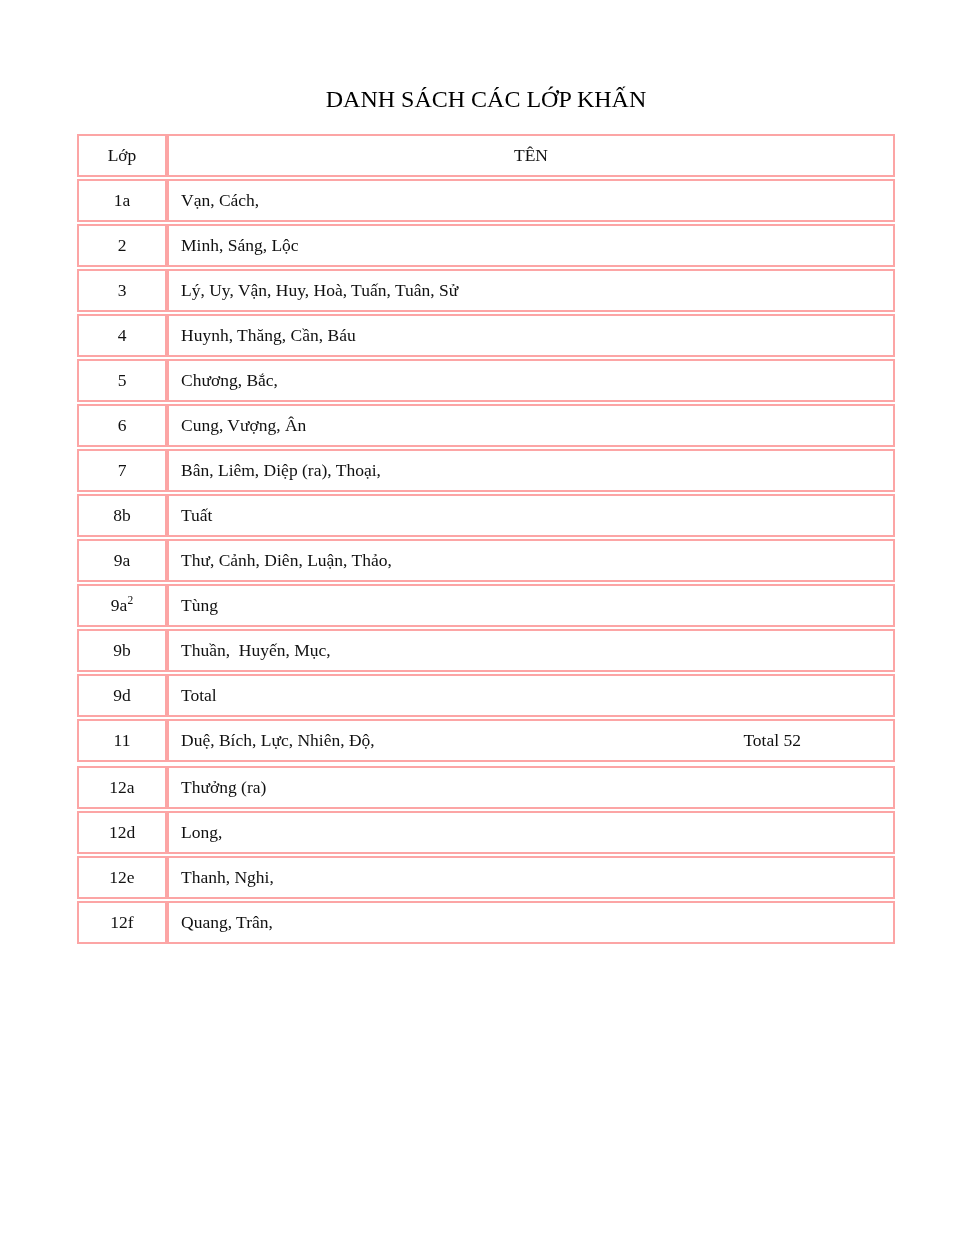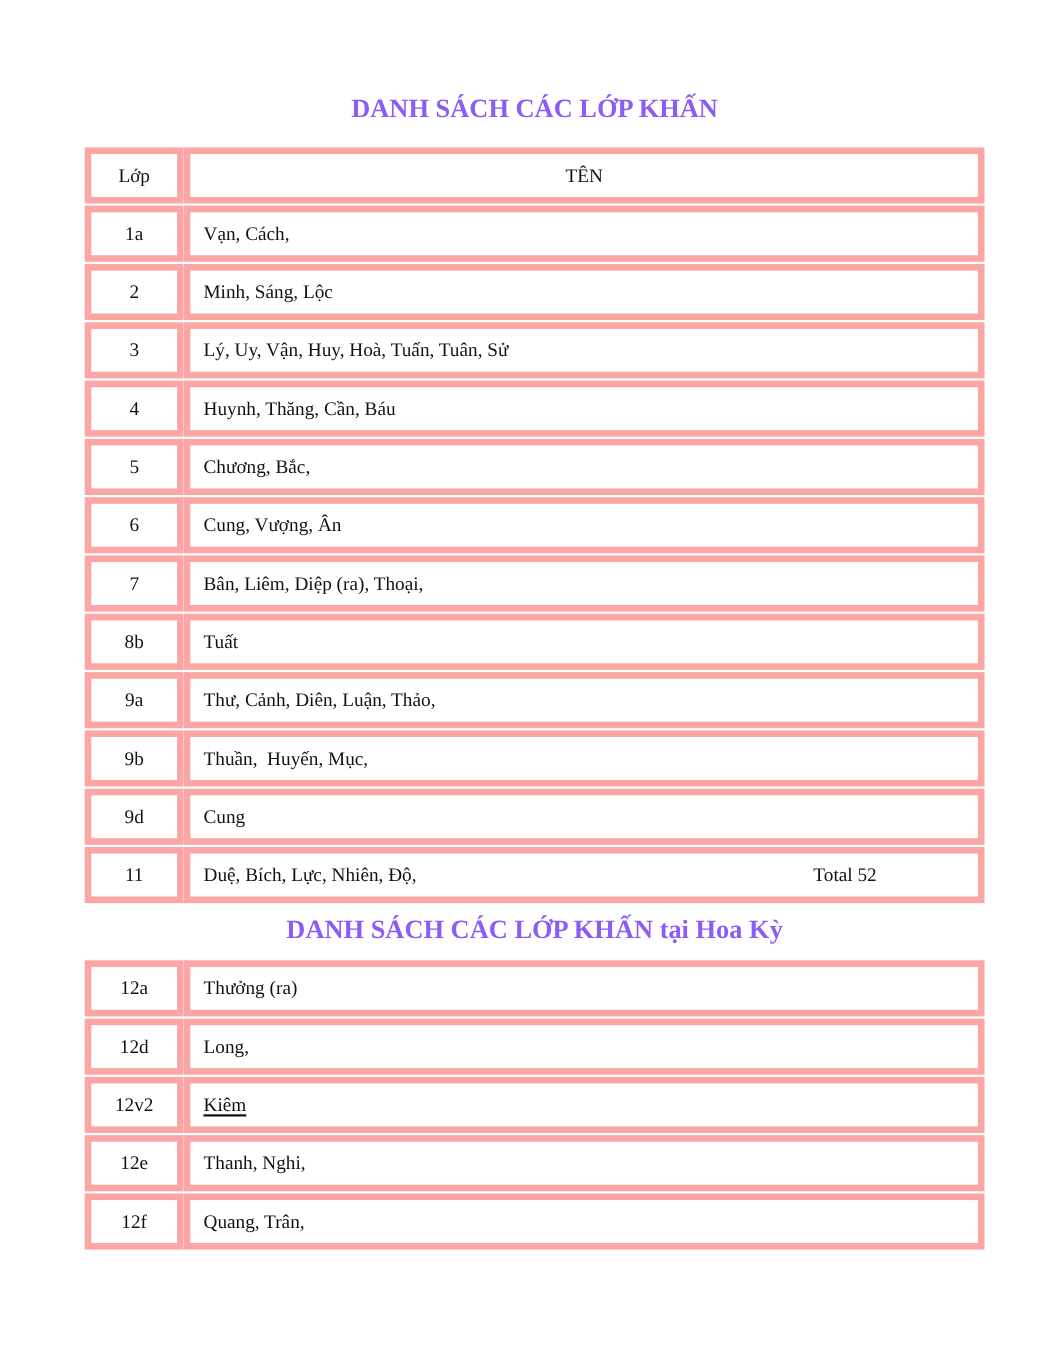--- a/index.html
+++ b/index.html
@@ -10,35 +10,35 @@
     font-family: "Liberation Serif", serif;
     overflow: hidden;
   }
   .page { width: 956px; height: 1238px; position: relative; }
 
   .doc-title {
     width: 818px;
     margin: 0 0 0 77px;
     text-align: center;
     font-size: 24px;
-    font-weight: bold;
-    color: #8b5cf6;
+    font-weight: normal;
+    color: #000000;
   }
   #title-main { padding-top: 86px; padding-bottom: 19px; }
   #title-us   { padding-top: 10px; padding-bottom: 11px; }
 
   table.roster {
     border-collapse: separate;
     border-spacing: 0 2px;
     table-layout: fixed;
     width: 818px;
     margin-left: 77px;
   }
   table.roster td, table.roster th {
-    border: 6px solid #fca5a5;
+    border: 2px solid #fca5a5;
     height: 37px;
     vertical-align: middle;
     font-size: 17.5px;
     background: #ffffff;
     overflow: hidden;
   }
   table.roster th { font-weight: normal; }
   .class-col { width: 90px; }
   .class-cell, .class-header { text-align: center; }
   .names-cell, .names-header { text-align: left; padding: 0 12px; }
@@ -107,55 +107,54 @@
         </tr>
         <tr>
           <td class="class-cell"><span>8b</span></td>
           <td class="names-cell"><span class="names-text">Tuất</span></td>
         </tr>
         <tr>
           <td class="class-cell"><span>9a</span></td>
           <td class="names-cell"><span class="names-text">Thư, Cảnh, Diên, Luận, Thảo,</span></td>
         </tr>
         <tr>
+          <td class="class-cell"><span>9a</span><sup class="cls-sup">2</sup></td>
+          <td class="names-cell"><span class="names-text">Tùng</span></td>
+        </tr>
+        <tr>
           <td class="class-cell"><span>9b</span></td>
           <td class="names-cell"><span class="names-text">Thuần,  Huyến, Mục,</span></td>
         </tr>
         <tr>
           <td class="class-cell"><span>9d</span></td>
-          <td class="names-cell"><span class="names-text">Cung</span></td>
+          <td class="names-cell"><span class="names-text">Total</span></td>
         </tr>
         <tr>
           <td class="class-cell"><span>11</span></td>
           <td class="names-cell"><span class="names-text">Duệ, Bích, Lực, Nhiên, Độ,</span><span class="total-badge">Total 52</span></td>
         </tr>
       </tbody>
   </table>
 
-  <h2 class="doc-title" id="title-us">DANH SÁCH CÁC LỚP KHẤN tại Hoa Kỳ</h2>
 
   <table class="roster">
     <colgroup>
         <col class="class-col">
         <col>
       </colgroup>
     <tbody id="us-table-body">
         <tr>
           <td class="class-cell"><span>12a</span></td>
           <td class="names-cell"><span class="seg seg-b">Thưởng</span><span class="seg"> (ra)</span></td>
         </tr>
         <tr>
           <td class="class-cell"><span>12d</span></td>
           <td class="names-cell"><span class="seg seg-b">Long</span><span class="seg">,</span></td>
         </tr>
         <tr>
-          <td class="class-cell"><span>12v2</span></td>
-          <td class="names-cell"><span class="seg seg-b seg-u">Kiêm</span></td>
-        </tr>
-        <tr>
           <td class="class-cell"><span>12e</span></td>
           <td class="names-cell"><span class="seg seg-b">Thanh</span><span class="seg">, </span><span class="seg seg-b">Nghi</span><span class="seg">,</span></td>
         </tr>
         <tr>
           <td class="class-cell"><span>12f</span></td>
           <td class="names-cell"><span class="seg seg-b">Quang</span><span class="seg">, </span><span class="seg seg-b">Trân</span><span class="seg">,</span></td>
         </tr>
       </tbody>
   </table>
 

